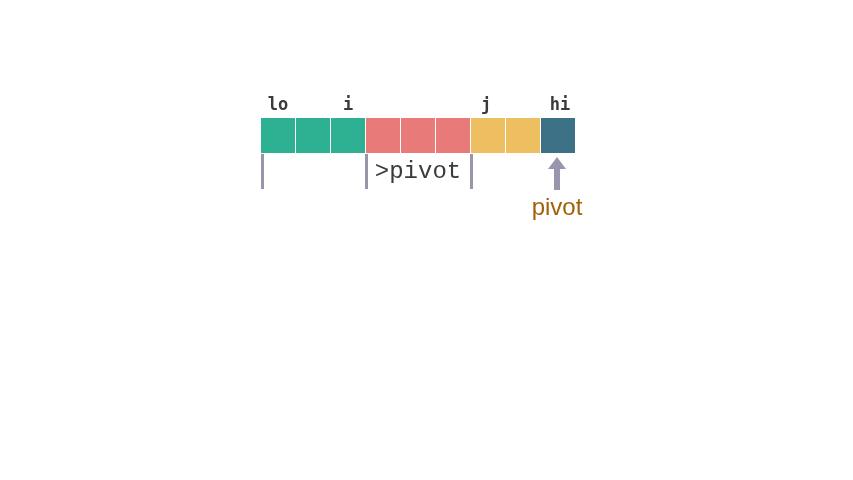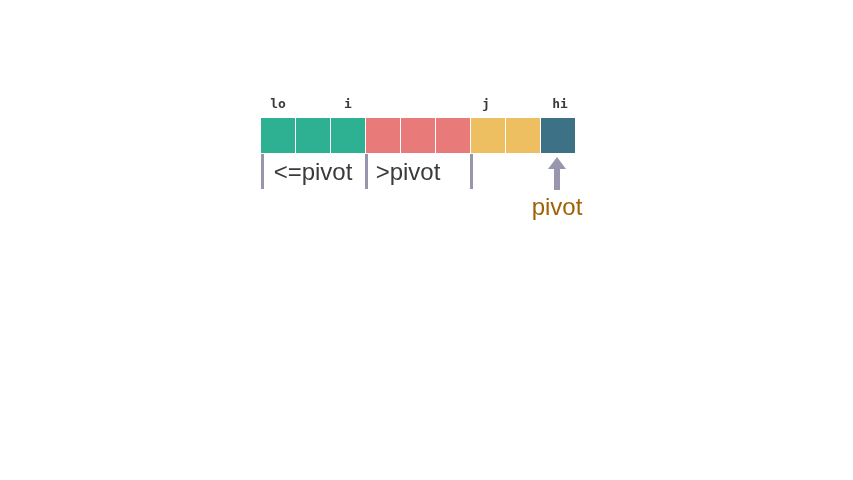--- a/index.html
+++ b/index.html
@@ -29,21 +29,21 @@
     position: absolute;
     left: 0;
     top: 0;
     width: 314px;
     height: 20px;
   }
   .idx-label {
     position: absolute;
     top: 0;
     font-family: "DejaVu Sans Mono", "Liberation Mono", monospace;
-    font-size: 13px;
+    font-size: 17px;
     font-weight: bold;
     color: #3b3b3b;
     text-align: center;
     line-height: 16px;
     white-space: nowrap;
     transform: translateX(-50%);
   }
 
   
   .array {
@@ -123,22 +123,21 @@
     <div class="cell" style="background: rgb(232, 122, 122);"></div>
     <div class="cell" style="background: rgb(237, 191, 96);"></div>
     <div class="cell" style="background: rgb(237, 191, 96);"></div>
     <div class="cell" style="background: rgb(61, 113, 134);"></div>
   </div>
 
   <div class="sep" style="left: 0px; background: rgb(152, 150, 173);"></div>
   <div class="sep" style="left: 104px; background: rgb(152, 150, 173);"></div>
   <div class="sep" style="left: 209px; background: rgb(152, 150, 173);"></div>
 
-  <div class="region-label" style="left:52px;">&lt;=pivot</div>
-  <div class="region-label" style="left:147px;">&gt;pivot</div>
+  <div class="region-label" style="left:157px;font-family:Liberation Mono, monospace;">&gt;pivot</div>
 
   <div class="pivot-arrow" style="left:296px;">
     <svg width="22" height="34" viewBox="0 0 22 34" xmlns="http://www.w3.org/2000/svg">
       <path d="M11 1 L20 13 L14 13 L14 34 L8 34 L8 13 L2 13 Z" fill="#9896AD"></path>
     </svg>
   </div>
 
   <div class="pivot-label" style="left:296px;">pivot</div>
 
 </div>

